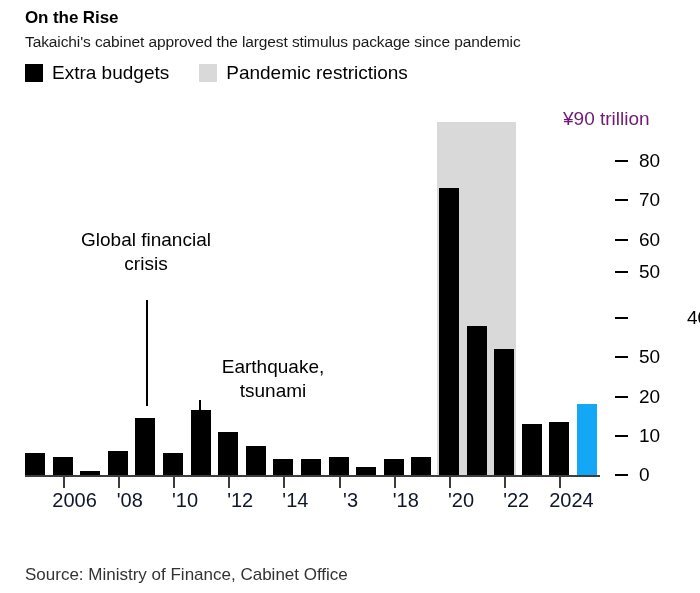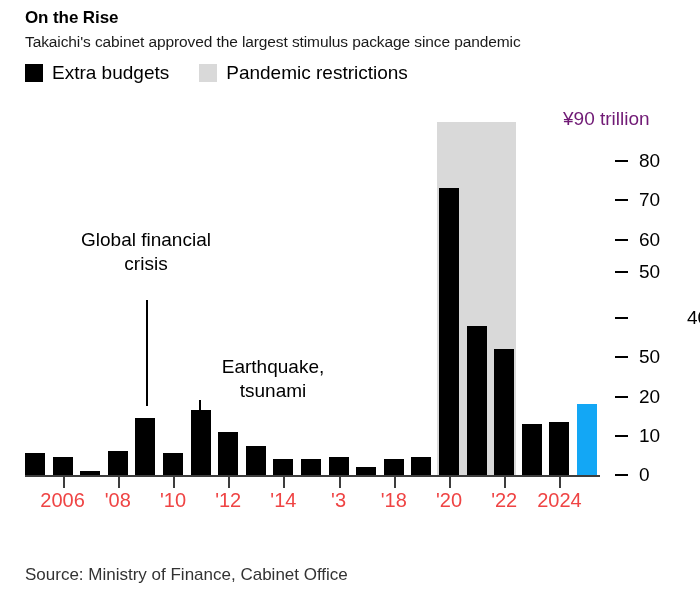--- a/index.html
+++ b/index.html
@@ -40,22 +40,22 @@
   .band{position:absolute;background:#d9d9d9;}
 
   .bar{position:absolute;bottom:0;}
 
   .axis-baseline{
     position:absolute;left:25px;top:475px;width:575px;height:2px;
     background:#3d3d3d;
   }
   .xtick{position:absolute;width:2px;height:11px;background:#3d3d3d;top:477px;}
   .xtick-label{
-    position:absolute;top:489px;font-size:20px;color:#ef4444;
-    transform:translateX(-50%);white-space:nowrap;
+    position:absolute;top:489px;font-size:20px;color:#0f172a;
+    transform:translateX(-50%);white-space:nowrap;margin-left:12px;
   }
 
   .ytick-row{position:absolute;left:615px;display:flex;align-items:center;}
   .ytick-dash{
     width:13px;height:2px;background:#000;display:inline-block;margin-right:11px;
   }
   .ytick-label{font-size:19px;color:#000;}
 
   .yaxis-title{
     position:absolute;left:563px;top:108px;

